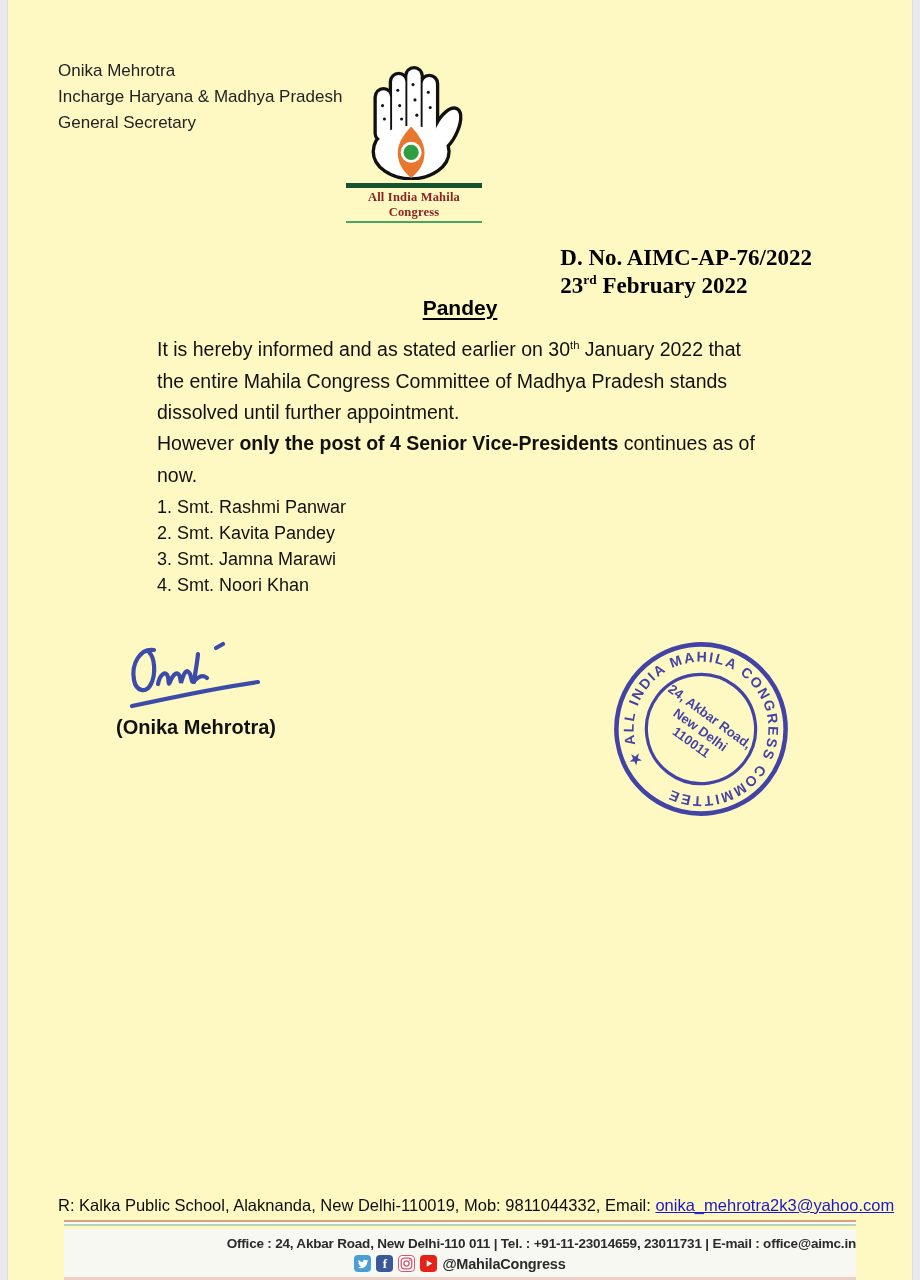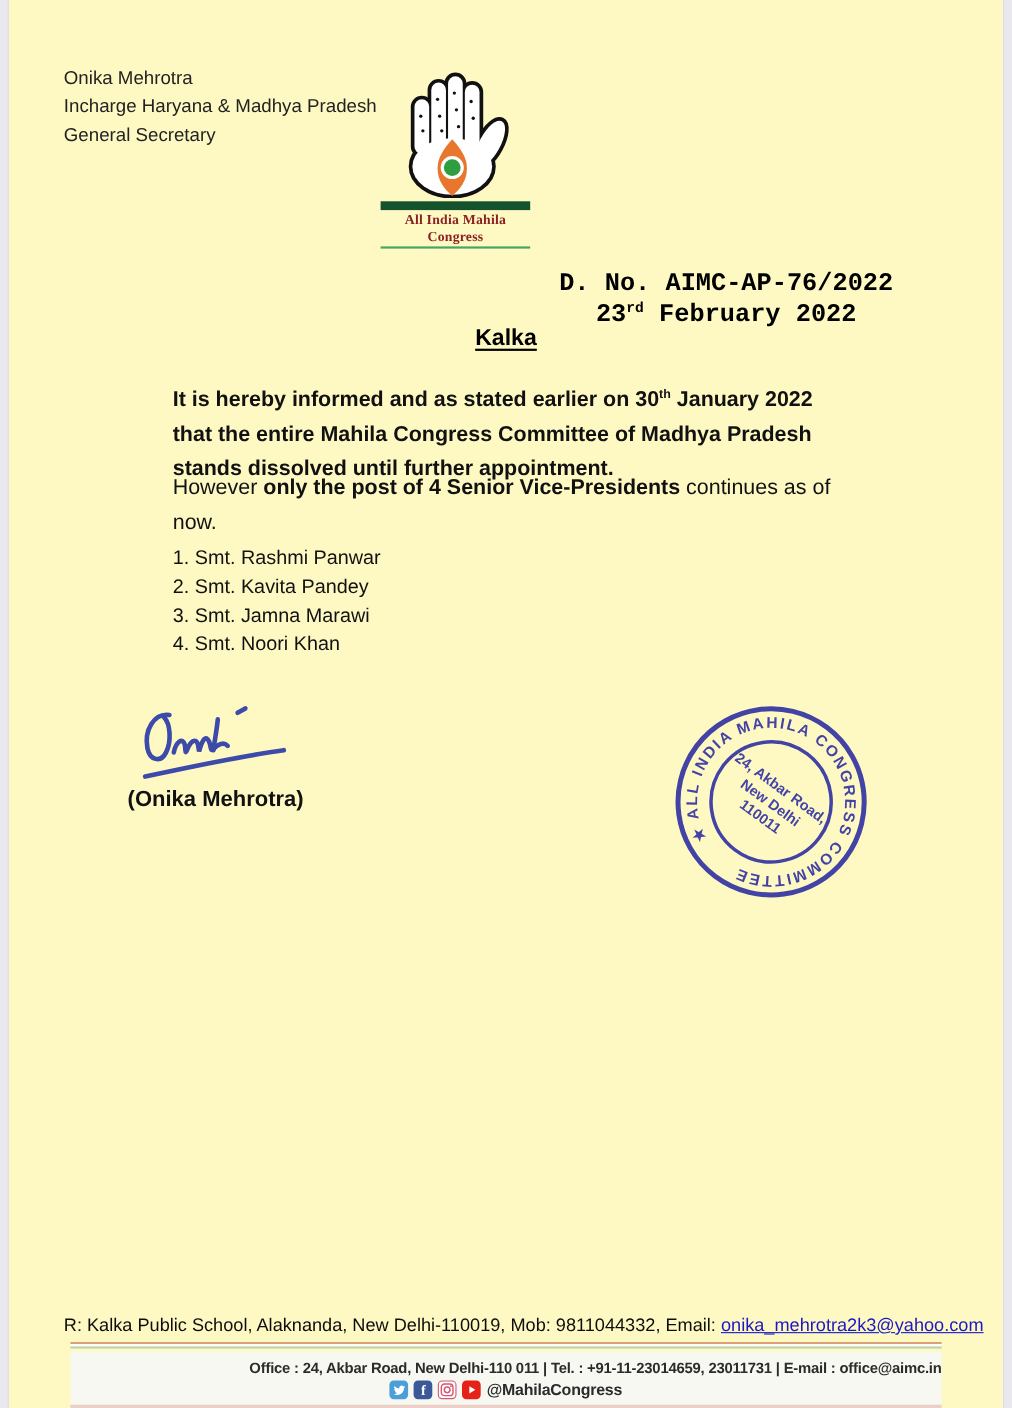--- a/index.html
+++ b/index.html
@@ -11,33 +11,33 @@
   .edge-strip.left{left:0;border-right:1px solid #dddde6;}
   .edge-strip.right{right:0;border-left:1px solid #dddde6;}
 
   .sender-block{position:absolute;left:58px;top:58px;font-size:17px;line-height:26px;color:#222;}
 
   .logo-wrap{position:absolute;left:346px;top:56px;width:136px;text-align:center;}
   .logo-hand{display:block;margin:0 auto;}
   .logo-caption{
     display:inline-block;margin-top:3px;font-family:"Liberation Serif",serif;font-weight:700;
     font-size:12.5px;color:#8b2222;letter-spacing:.2px;
-    border-top:8px solid #14532d;border-bottom:2px solid #4aa564;padding:2px 3px 1px 3px;
+    border-top:5px solid #14532d;border-bottom:2px solid #4aa564;padding:2px 3px 1px 3px;
   }
 
-  .docno-block{position:absolute;right:108px;top:244px;text-align:center;
-    font-family:Liberation Mono, monospace;font-weight:700;font-size:23px;line-height:28px;color:#000;margin-left:48px;}
+  .docno-block{position:absolute;right:108px;top:244px;text-align:left;
+    font-family:Liberation Serif, serif;font-weight:700;font-size:23px;line-height:28px;color:#000;margin-left:48px;}
   sup{font-size:58%;vertical-align:super;line-height:0;}
 
   .notice-heading{position:absolute;left:0;right:0;top:296px;text-align:center;
     font-size:21px;font-weight:700;color:#000;}
   .notice-heading span{text-decoration:underline;text-decoration-thickness:2px;text-underline-offset:3px;}
 
   .body-copy{position:absolute;left:157px;width:615px;font-size:19.5px;line-height:31.5px;color:#111;}
-  .p1{top:348px;font-weight:bold;}
+  .p1{top:334px;}
   .p2{top:428px;}
   .appointee-list{position:absolute;left:157px;top:494px;font-size:18px;line-height:26px;color:#111;}
 
   .signature{position:absolute;left:124px;top:636px;}
   .signatory{position:absolute;left:116px;top:716px;font-size:20px;font-weight:700;color:#111;}
 
   .stamp{position:absolute;left:610px;top:638px;transform:rotate(-8deg);opacity:.92;}
 
   .res-line{position:absolute;left:58px;top:1196px;width:810px;font-size:16.5px;color:#0d0d0d;white-space:nowrap;}
   .email-link{color:#1a18c8;text-decoration:underline;}
@@ -109,21 +109,21 @@
     </svg>
     <span class="logo-caption">All India Mahila Congress</span>
   </div>
 
   <div class="docno-block">
     <div>D. No. AIMC-AP-76/2022</div>
     <div><span>23</span><sup>rd</sup><span> February 2022</span></div>
   </div>
 
   <div class="notice-heading">
-    <span>Kalka</span>
+    <span>Pandey</span>
   </div>
 
   <div class="body-copy p1">
     <span>It is hereby informed and as stated earlier on 30</span><sup>th</sup><span> January 2022 that the entire Mahila Congress Committee of Madhya Pradesh stands dissolved until further appointment.</span>
   </div>
 
   <div class="body-copy p2">
     <span>However </span><b>only the post of 4 Senior Vice-Presidents</b><span> continues as of now.</span>
   </div>
 

